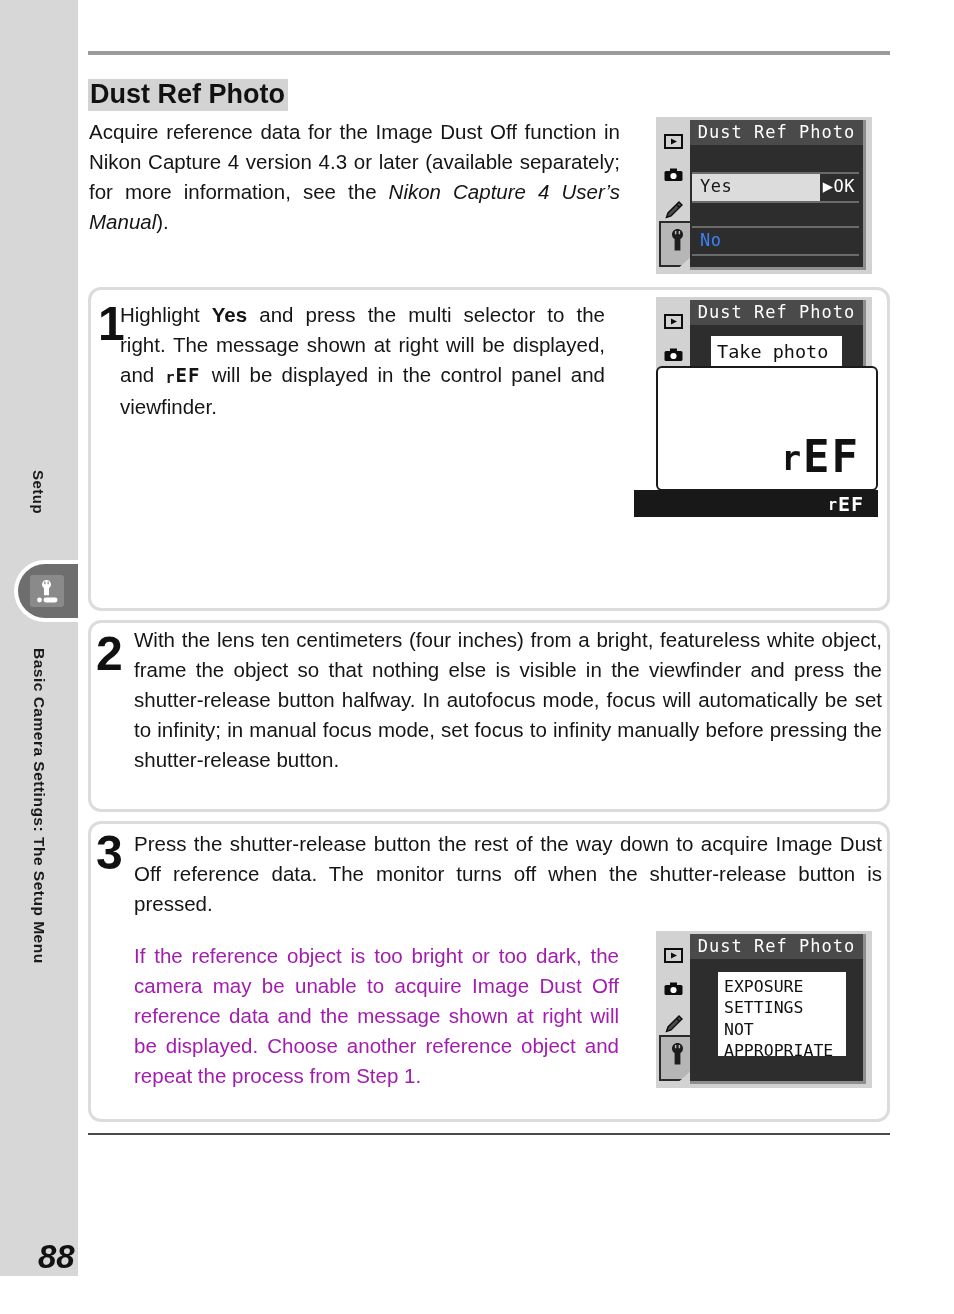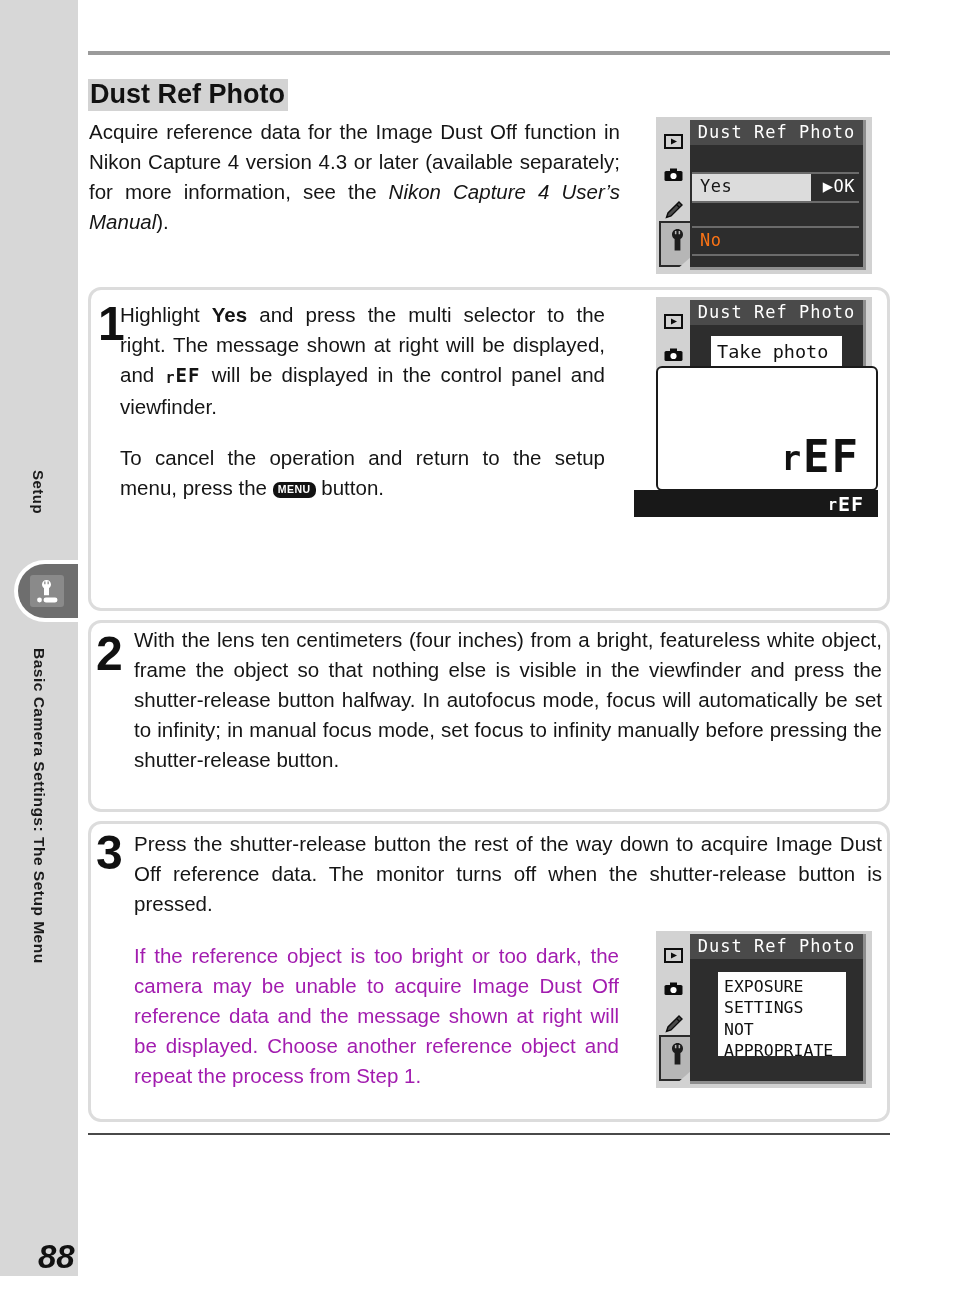--- a/index.html
+++ b/index.html
@@ -264,30 +264,30 @@
     font-size: 17px;
     letter-spacing: 0.5px;
     box-sizing: border-box;
   }
   .mon-row.sel {
     background: #dcdcdc;
     color: #161616;
   }
   .mon-row.unsel {
     background: #2d2d2d;
-    color: #f97316;
+    color: #3b82f6;
   }
   .mon-row .lbl { position: absolute; left: 8px; top: 2px; }
   .mon-row .ok {
     position: absolute;
     right: 0; top: 0;
     height: 100%;
     background: #2d2d2d;
     color: #ffffff;
-    padding: 2px 4px 0 12px;
+    padding: 2px 4px 0 3px;
     box-sizing: border-box;
   }
   .mon-rule {
     position: absolute;
     left: 2px; right: 4px;
     height: 2px;
     background: #6b6b6b;
   }
 
   
@@ -375,21 +375,20 @@
   <div id="intro-paragraph"><span>Acquire reference data for the Image Dust Off function in Nikon Capture 4 version 4.3 or later (available separately; for more information, see the </span><span class="it">Nikon Capture 4 User’s Manual</span><span>).</span></div>
 
   <div class="step-box" id="step-box-1"></div>
   <div class="step-box" id="step-box-2"></div>
   <div class="step-box" id="step-box-3"></div>
 
   <div class="step-num" id="step1-num">1</div>
 
   <div class="step-body" id="step1-body">
     <p><span>Highlight </span><span class="b">Yes</span><span> and press the multi selector to the right.  The message shown at right will be displayed, and </span><span class="seg"><span class="s-r">r</span>EF</span><span> will be displayed in the control panel and viewfinder.</span></p>
-    <p><span>To cancel the operation and return to the setup menu, press the </span><span class="menu-btn">MENU</span><span> button.</span></p>
   </div>
 
   <div class="step-num" id="step2-num">2</div>
   <div class="step-body" id="step2-body">
     <p>With the lens ten centimeters (four inches) from a bright, featureless white object, frame the object so that nothing else is visible in the viewfinder and press the shutter-release button halfway.  In autofocus mode, focus will automatically be set to infinity; in manual focus mode, set focus to infinity manually before pressing the shutter-release button.</p>
   </div>
 
   <div class="step-num" id="step3-num">3</div>
   <div class="step-body" id="step3-body">
     <p>Press the shutter-release button the rest of the way down to acquire Image Dust Off reference data.  The monitor turns off when the shutter-release button is pressed.</p>

